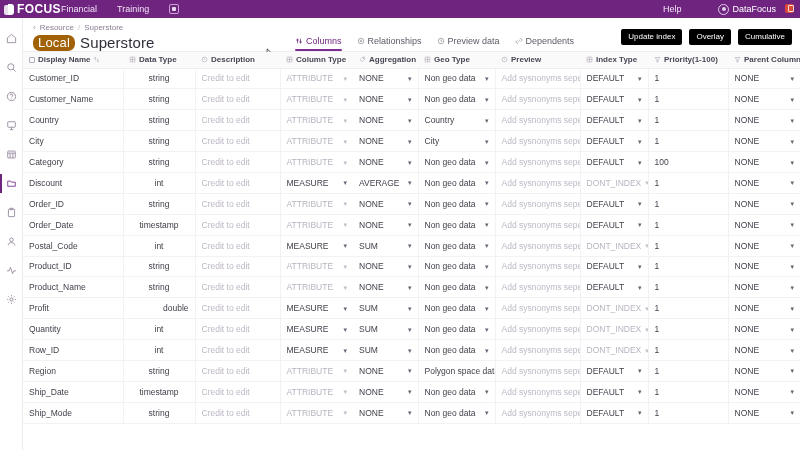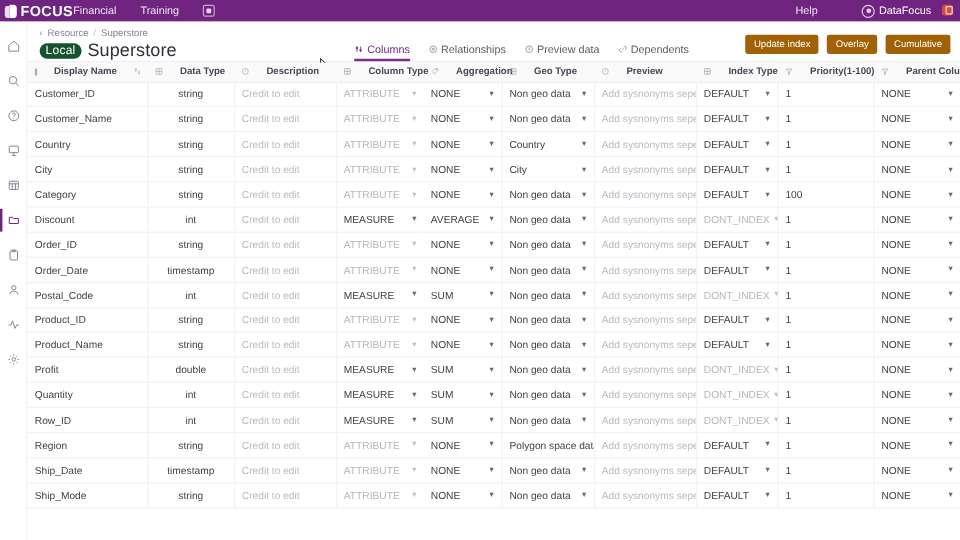--- a/index.html
+++ b/index.html
@@ -63,55 +63,55 @@
   .main { flex:1; display:flex; flex-direction:column; min-width:0; background:#fff; }
 
   
   .page-head { padding:5px 10px 0 10px; position:relative; border-bottom:1px solid #ededf1; }
   .crumb { display:flex; align-items:center; gap:4px; font-size:8px; color:#8b7f93; }
   .crumb .chev { font-size:8px; color:#9b8fa3; }
   .crumb .sep { color:#c9c2ce; }
   .crumb a { color:#8b7f93; text-decoration:none; }
   .title-row { display:flex; align-items:center; gap:5px; margin-top:2px; }
   .tag-local {
-    background:#14532d; color:#fff; font-size:10px; border-radius:7px;
+    background:#a16207; color:#fff; font-size:13px; border-radius:7px;
     padding:1.5px 5px; line-height:1; letter-spacing:.2px;
   }
   .title { font-size:15px; color:#2f2f3a; font-weight:400; letter-spacing:.1px;}
   .subtitle { font-size:8px; color:#a79dae; margin-top:2px; padding-bottom:7px; }
 
   
   .tabs { position:absolute; left:272px; bottom:0; display:flex; gap:15px; align-items:flex-end;justify-content:space-between; }
   .tab { display:flex; align-items:center; gap:3px; font-size:9px; color:#5e5a66; padding-bottom:5px; position:relative; }
   .tab svg { width:8px; height:8px; color:#8b8292; }
   .tab.active { color:#6f2480; }
   .tab.active svg { color:#6f2480; }
   .tab.active::after {
     content:""; position:absolute; left:0; right:0; bottom:0; height:2px; background:#7b2d8f; border-radius:2px;
   }
 
   
   .actions { position:absolute; right:8px; bottom:6px; display:flex; gap:7px; }
   .btn {
-    background:#a16207; color:#fff; font-size:8px; border:none; border-radius:2px;
+    background:#000000; color:#fff; font-size:8px; border:none; border-radius:2px;
     padding:4px 7px; line-height:1; cursor:pointer; white-space:nowrap;
   }
 
   
   .cursor { position:absolute; left:26px; top:16px; width:11px; height:14px; pointer-events:none; }
 
   
   .table-wrap { flex:1; overflow:hidden; position:relative; }
   table { border-collapse:collapse; width:777px; table-layout:fixed; }
   thead th {
     height:16px; background:#fafafb; border-bottom:1px solid #ededf1;
     font-size:8px; font-weight:bold; color:#4a4553; text-align:left;
     padding:0 6px; vertical-align:middle; white-space:nowrap;
   }
-  thead th .hc { display:flex; align-items:center; gap:14px;text-align:right; }
+  thead th .hc { display:flex; align-items:center; gap:3px;text-align:right; }
   thead th svg { width:7px; height:7px; color:#a9a0b0; flex:0 0 auto;}
   tbody td {
     height:20.9px; border-bottom:1px solid #f2f1f4; font-size:8.5px;
     padding:0 6px; color:#43404b; vertical-align:middle; white-space:nowrap;
     overflow:hidden;
   }
   tbody tr td.sepline { border-left:1px solid #f2f1f4; }
   .muted { color:#bdb7c4; }
   .dim { color:#b9b3c0; }
   .sel { display:flex; align-items:center; justify-content:space-between; gap:4px; }
@@ -788,21 +788,21 @@
               <td class="sepline">1</td>
               <td class="sepline">
                 <span class="sel">
                   <span>NONE</span>
                   <span class="caret">▾</span>
                 </span>
               </td>
             </tr>
             <tr>
               <td>Profit</td>
-              <td class="sepline" style="text-align:center">double</td>
+              <td class="sepline" style="text-align:right">double</td>
               <td class="sepline muted">Credit to edit</td>
               <td class="sepline">
                 <span class="sel">
                   <span class="">MEASURE</span>
                   <span class="caret ">▾</span>
                 </span>
               </td>
               <td>
                 <span class="sel">
                   <span>SUM</span>

